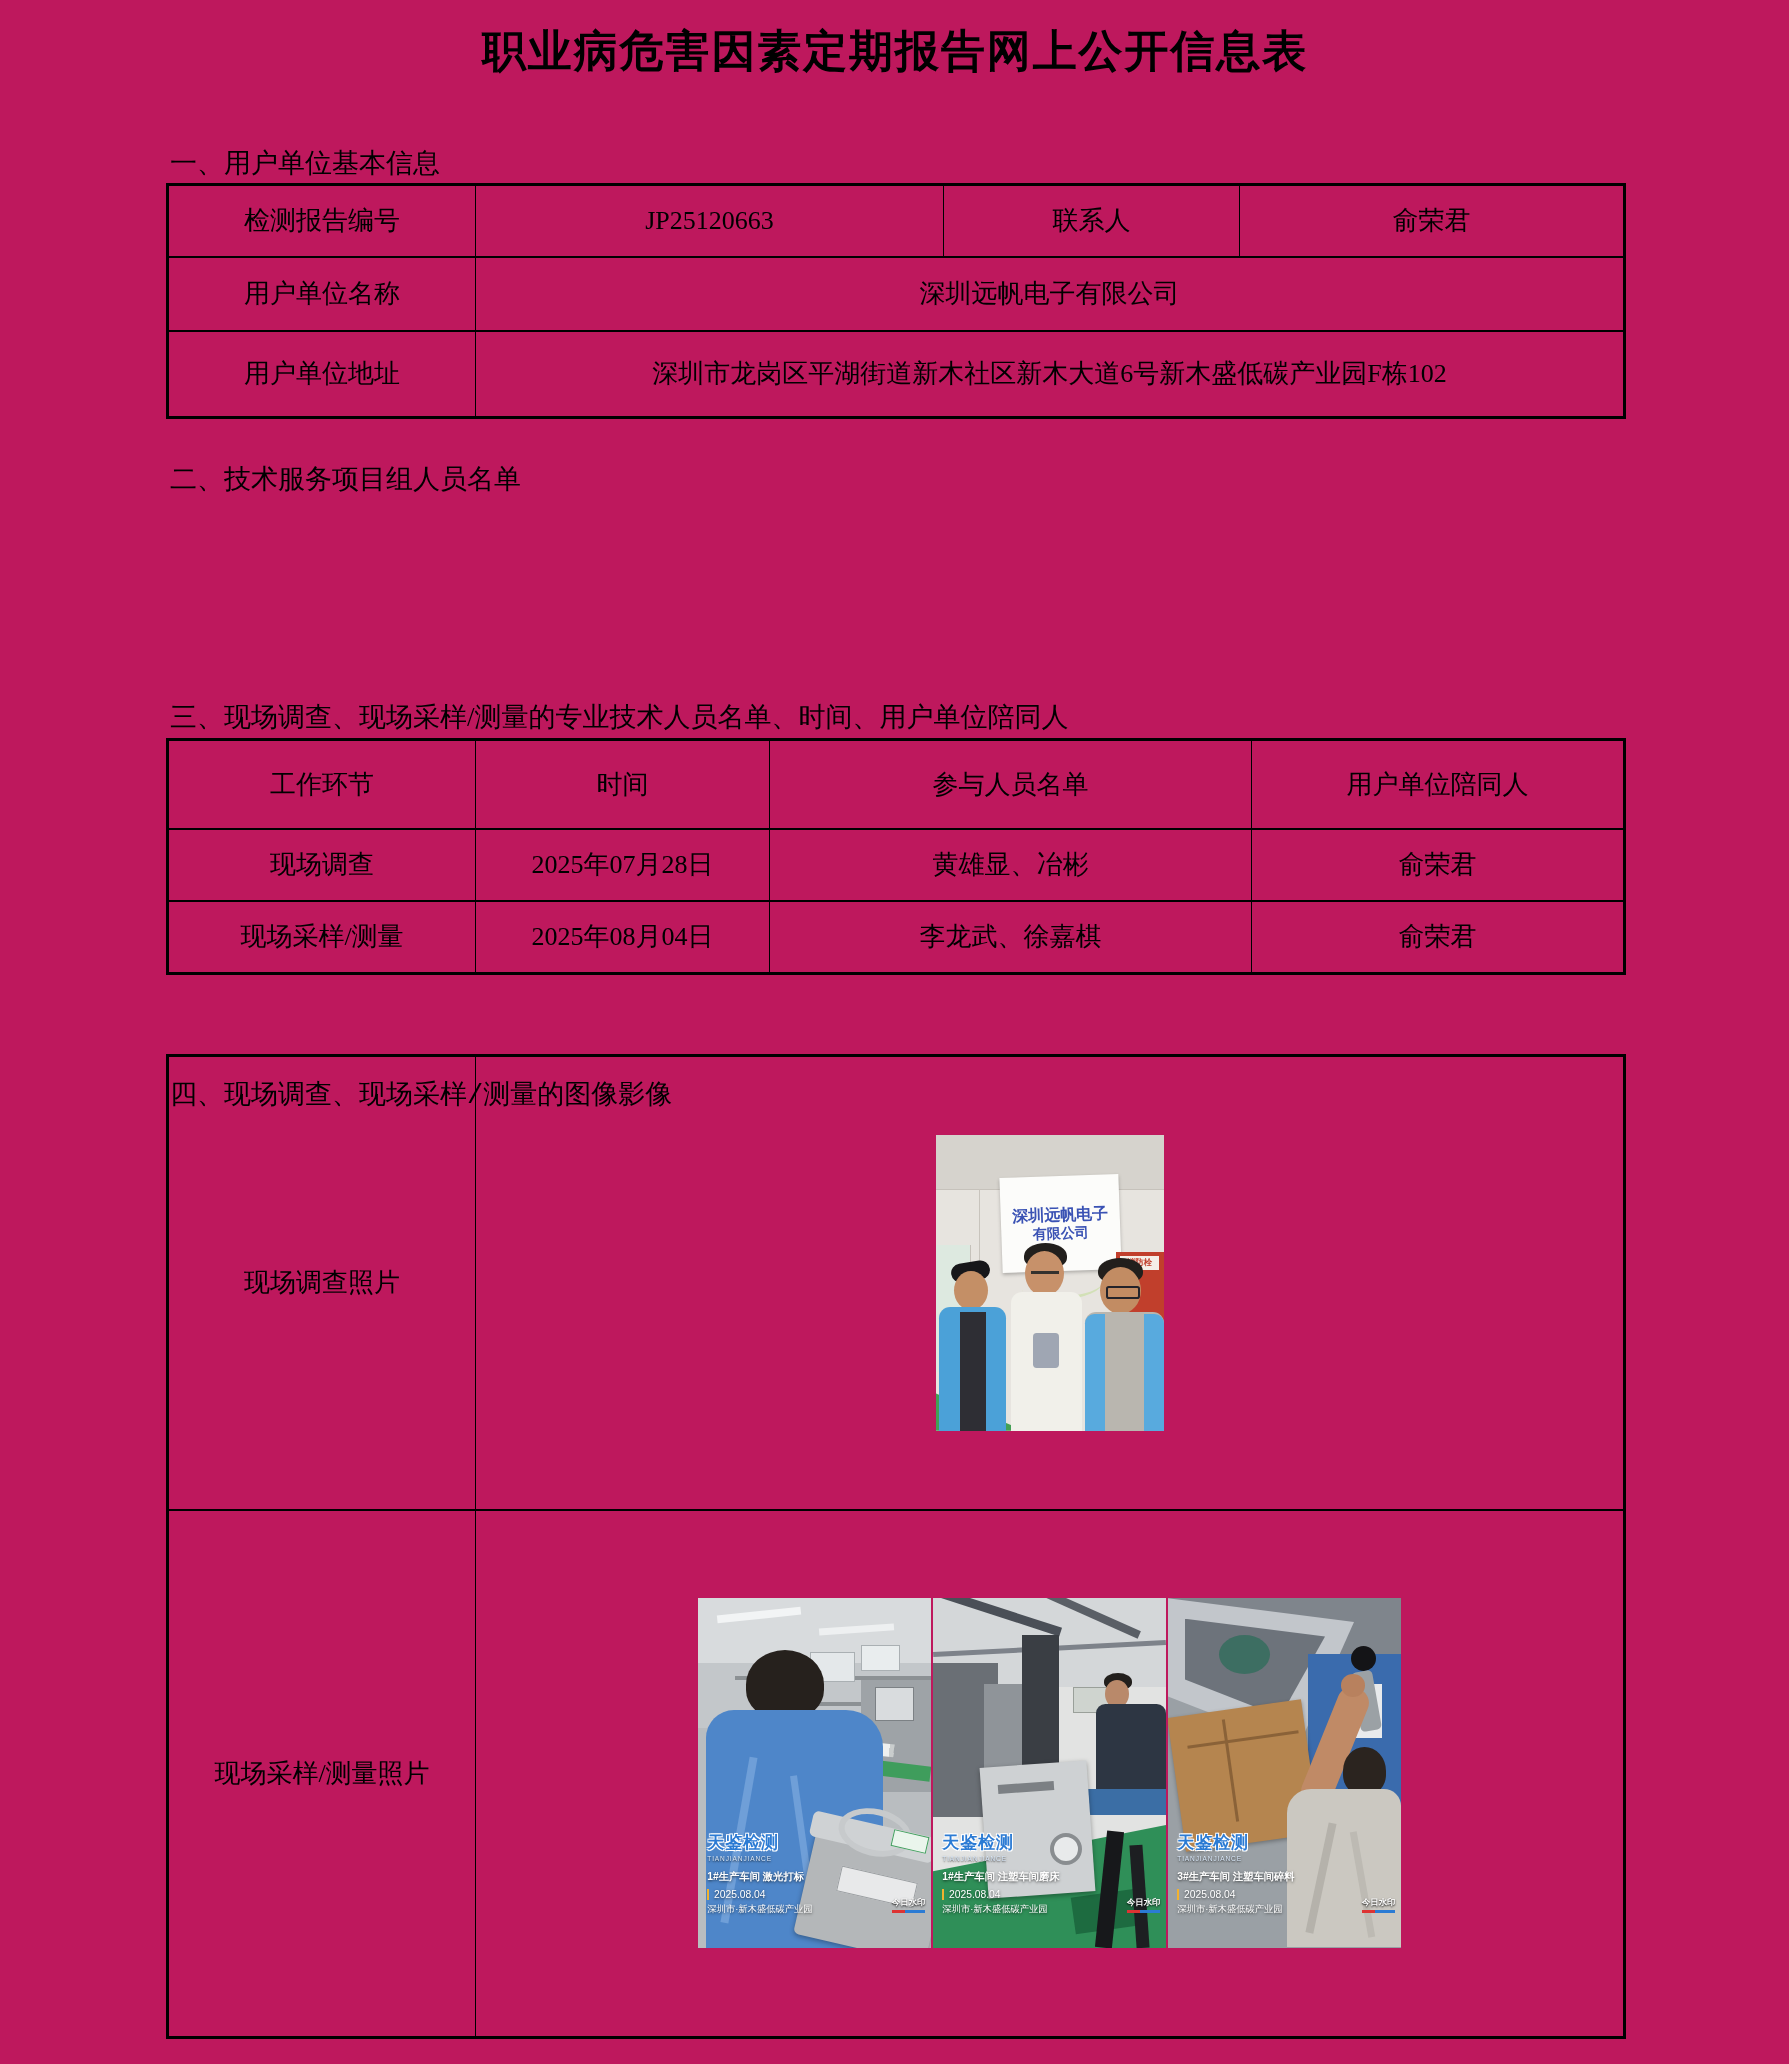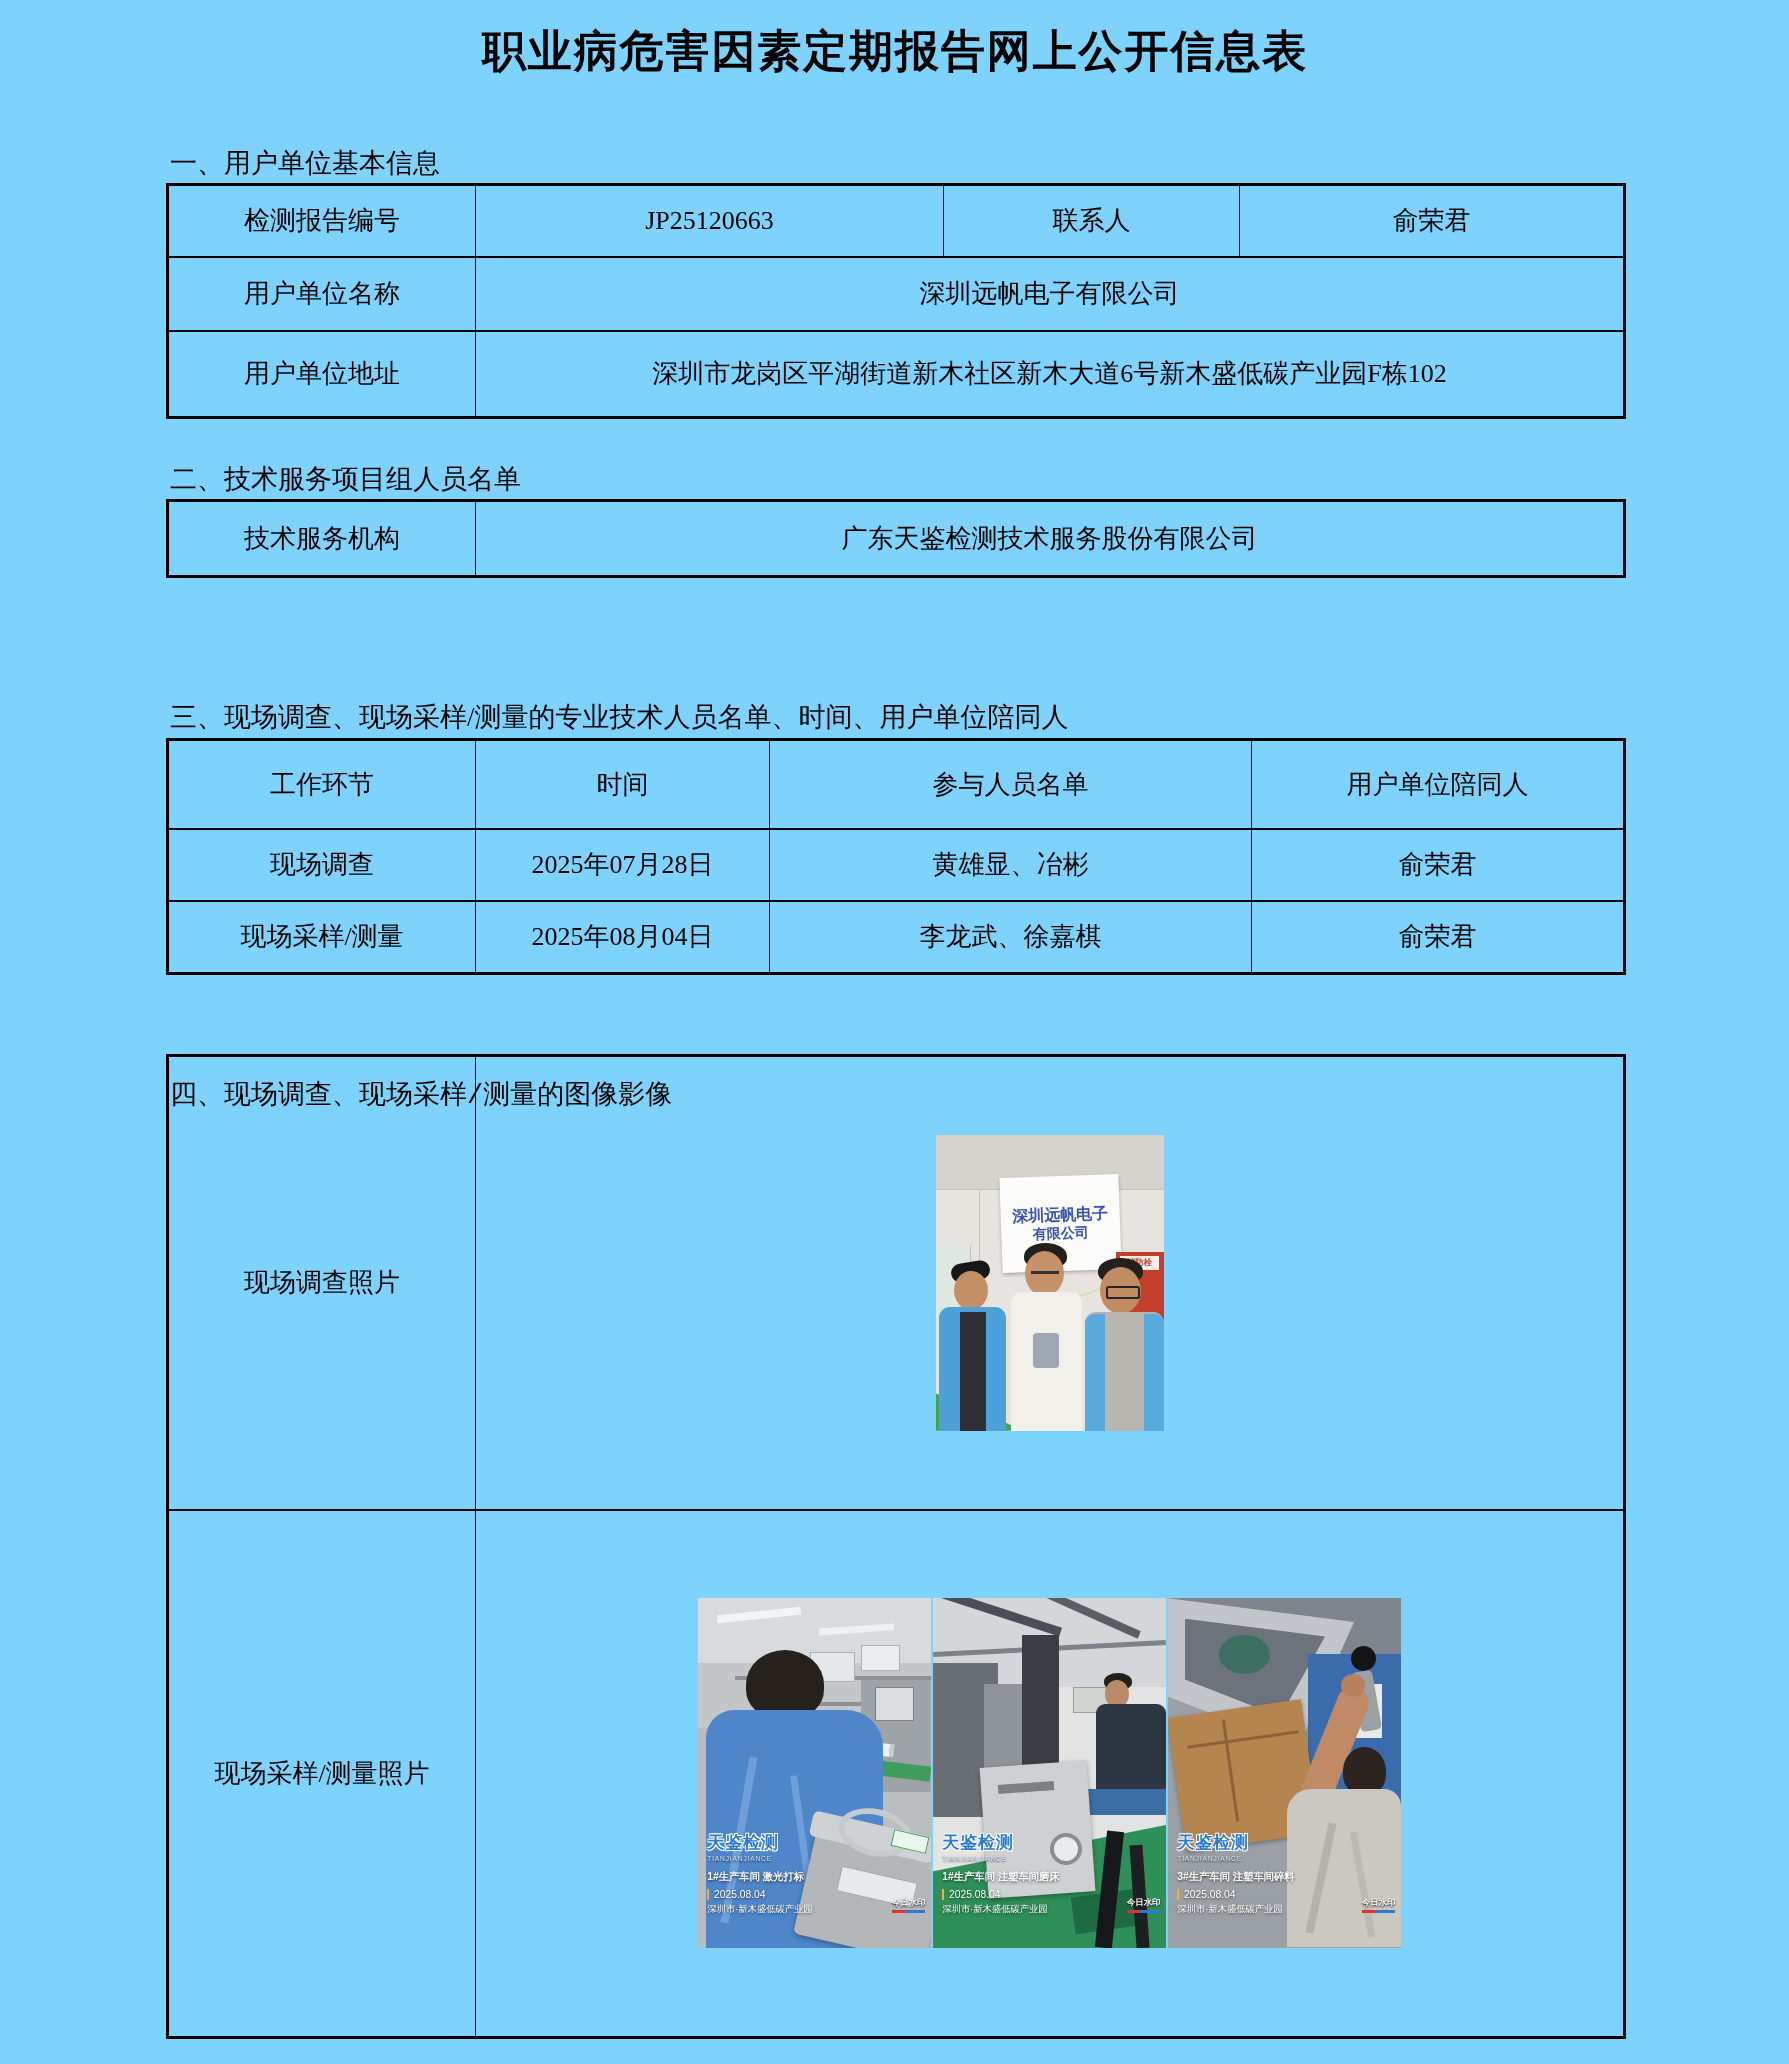--- a/index.html
+++ b/index.html
@@ -1,16 +1,16 @@
 <!DOCTYPE html>
 <html style="font-size:15px"><head>
 <meta charset="utf-8">
 <style>
   html,body{margin:0;padding:0;background:#fff;}
-  .page{position:relative;width:1790px;height:2065px;background:#7dd3fc;overflow:hidden;
+  .page{position:relative;width:1790px;height:2065px;background:#be185d;overflow:hidden;
         font-family:"Liberation Serif","DejaVu Serif",serif;color:#000;}
   .title{position:absolute;top:22.4px;left:0;width:100%;text-align:center;
          font-size:44px;font-weight:700;letter-spacing:1.9px;}
   .sec-h{position:absolute;left:170px;font-size:27px;white-space:nowrap;}
   .sec-h.s1{top:145px;} .sec-h.s2{top:461px;} .sec-h.s3{top:699px;} .sec-h.s4{top:1076px;font-family:Liberation Mono, monospace;}
   table.tbl{position:absolute;left:166px;width:1456px;border-collapse:collapse;table-layout:fixed;
             border:3.7px solid #000;}
   .tbl td{border:1.9px solid #000;text-align:center;vertical-align:middle;font-size:26px;
           padding:0 7.5px;overflow:hidden;}
   .tbl tr{border-top:2.8px solid #000;border-bottom:2.8px solid #000;}
@@ -76,24 +76,20 @@
   </tbody>
     </table>
 
   <div class="sec-h s2">二、技术服务项目组人员名单</div>
   <table class="tbl t2">
     <colgroup>
         <col style="width:308px">
         <col style="width:1149px">
       </colgroup>
     <tbody>
-        <tr class="h82">
-      <td>技术服务机构</td>
-      <td>广东天鉴检测技术服务股份有限公司</td>
-    </tr>
   </tbody>
     </table>
 
   <div class="sec-h s3">三、现场调查、现场采样/测量的专业技术人员名单、时间、用户单位陪同人</div>
   <table class="tbl t3">
     <colgroup>
         <col style="width:308px">
         <col style="width:294px">
         <col style="width:482px">
         <col style="width:373px">

